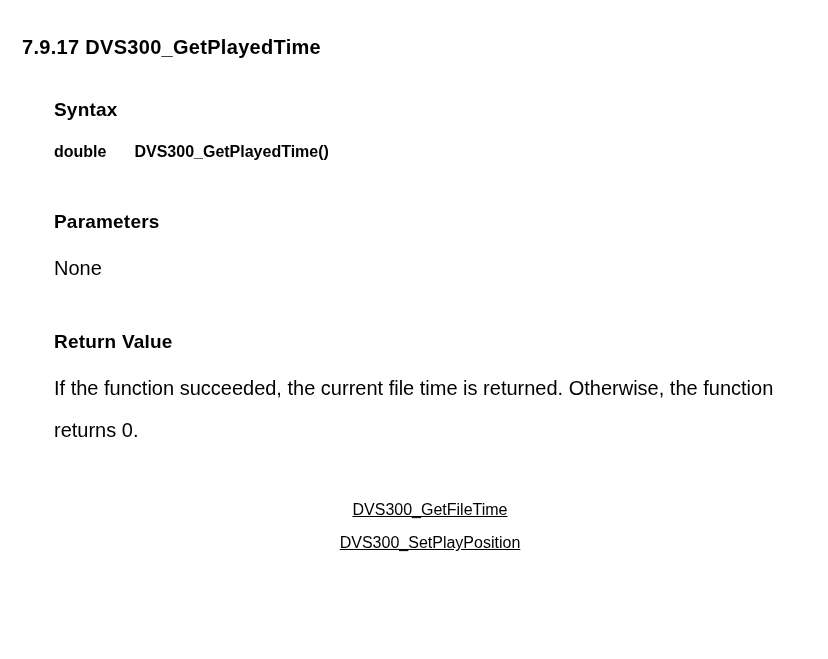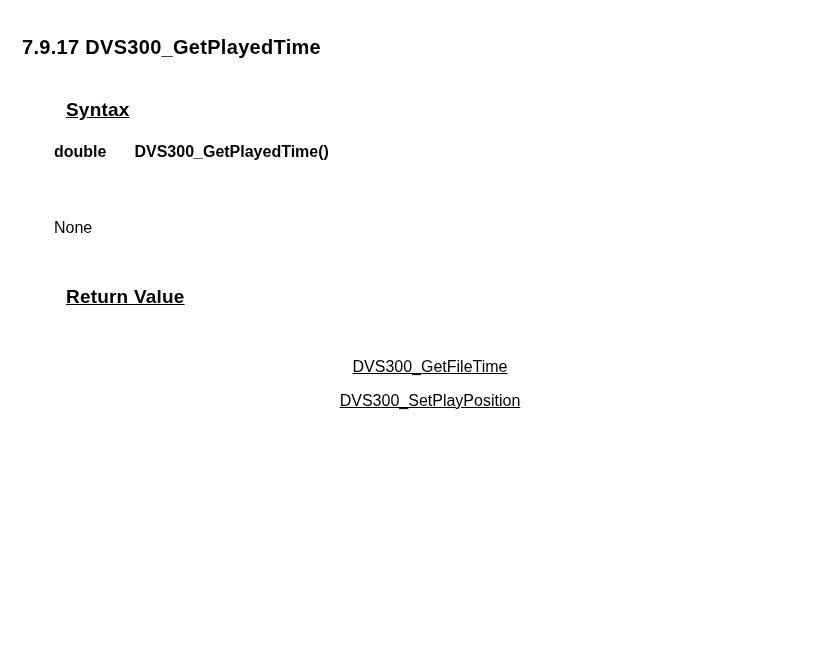--- a/index.html
+++ b/index.html
@@ -17,27 +17,26 @@
       font-size: 20px;
       margin: 16px 0 40px 0;
       letter-spacing: 0.3px;
     }
     .content {
       padding-left: 32px;
     }
     .subsection-heading {
       font-weight: bold;
       font-size: 19px;
-      text-decoration: underline;
-      margin: 0 0 14px 12px;
+      margin: 0 0 14px 0;
       letter-spacing: 0.2px;
     }
     .body-text {
       font-family: Verdana, Arial, sans-serif;
-      font-size: 16px;
+      font-size: 20px;
       line-height: 2.1;
       margin: 0;
     }
     .block {
       margin-bottom: 42px;
     }
     .link-text {
       text-decoration: underline;
       display: block;
       line-height: 2.1;
@@ -60,25 +59,27 @@
 <div class="content">
 
   <div class="block">
     <h2 class="subsection-heading">Syntax</h2>
     <p class="body-text syntax-line">
       <span>double</span><span class="syntax-gap"></span><span>DVS300_GetPlayedTime()</span>
     </p>
   </div>
 
   <div class="block">
+    <h2 class="subsection-heading">Parameters</h2>
     <p class="body-text">None</p>
   </div>
 
   <div class="block">
     <h2 class="subsection-heading">Return Value</h2>
+    <p class="body-text">If the function succeeded, the current file time is returned. Otherwise, the function returns 0.</p>
   </div>
 
 
   <div class="block">
     <span class="link-text">DVS300_GetFileTime</span>
     <span class="link-text">DVS300_SetPlayPosition</span>
   </div>
 
 </div>
 

